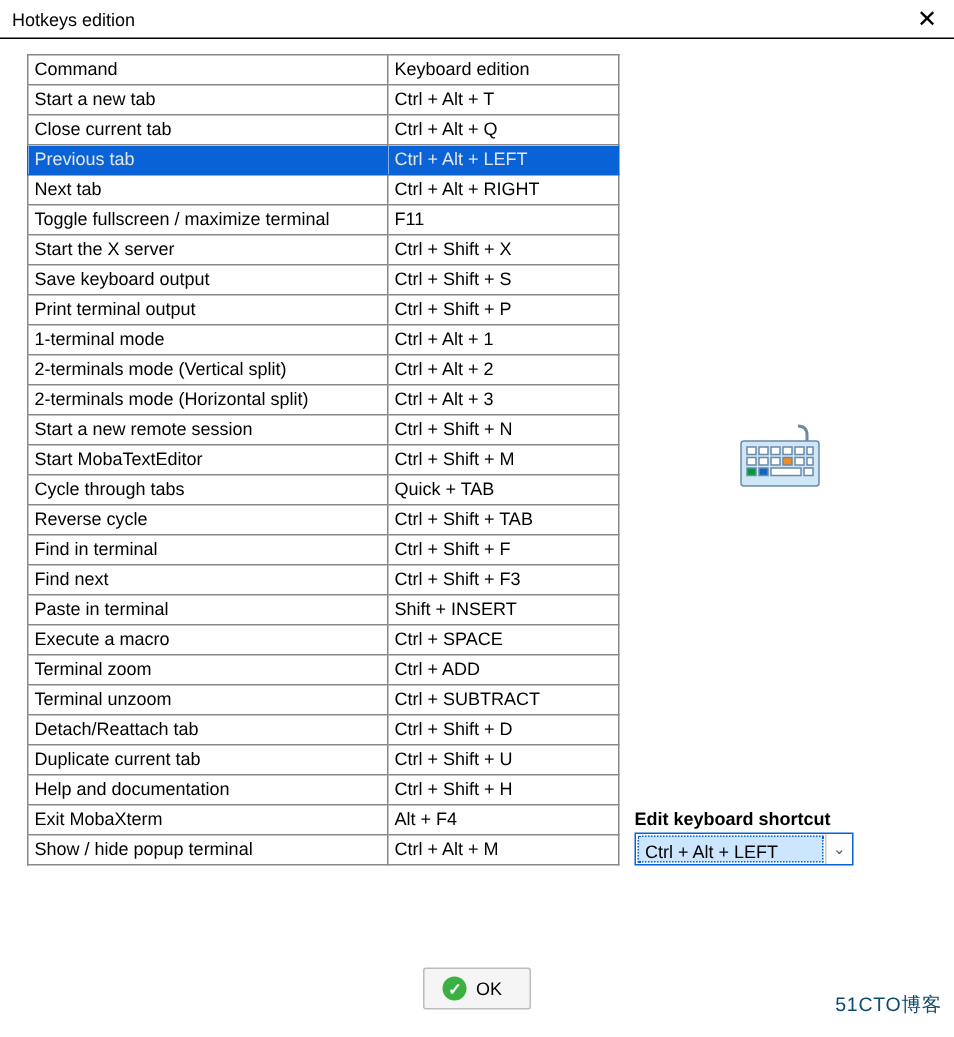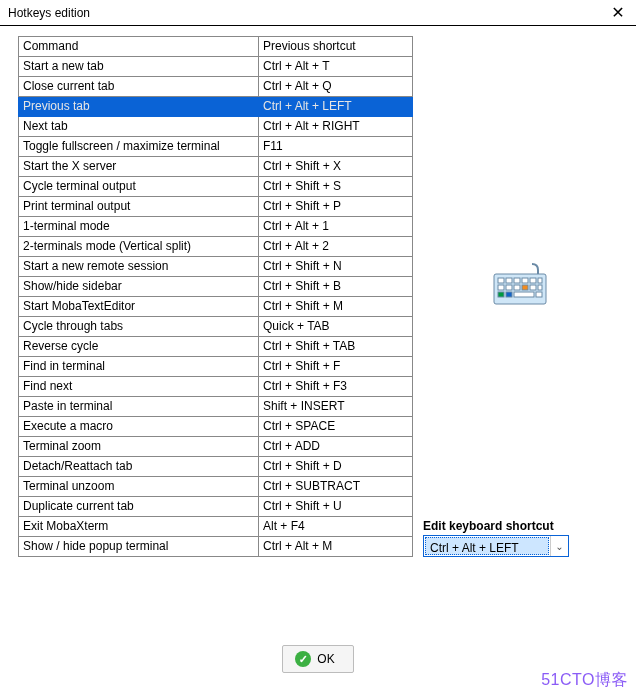--- a/index.html
+++ b/index.html
@@ -120,23 +120,23 @@
   }
   .ok-icon {
     width: 16px; height: 16px; border-radius: 50%;
     background: #3cb043;
     display: flex; align-items: center; justify-content: center;
     color: #fff; font-size: 11px; font-weight: bold;
   }
   .watermark {
     position: absolute;
     right: 8px;
-    bottom: 0;
-    color: #8b5cf6;
-    font-size: 16px;
+    bottom: 12px;
+    color: #0c4a6e;
+    font-size: 13px;
     letter-spacing: 0.5px;
   }
 </style>
 </head>
 <body>
 
 <div class="titlebar">
   <span class="title">Hotkeys edition</span>
   <span class="close">✕</span>
 </div>
@@ -144,21 +144,21 @@
 <div class="content">
 
   <table class="hotkeys">
     <colgroup>
         <col class="c1">
         <col class="c2">
       </colgroup>
     <thead>
       <tr>
         <th>Command</th>
-        <th>Previous shortcut</th>
+        <th>Keyboard edition</th>
       </tr>
     </thead>
     <tbody id="tbody">
         <tr>
           <td>Start a new tab</td>
           <td>Ctrl + Alt + T</td>
         </tr>
         <tr>
           <td>Close current tab</td>
           <td>Ctrl + Alt + Q</td>
@@ -173,44 +173,44 @@
         </tr>
         <tr>
           <td>Toggle fullscreen / maximize terminal</td>
           <td>F11</td>
         </tr>
         <tr>
           <td>Start the X server</td>
           <td>Ctrl + Shift + X</td>
         </tr>
         <tr>
-          <td>Cycle terminal output</td>
+          <td>Save keyboard output</td>
           <td>Ctrl + Shift + S</td>
         </tr>
         <tr>
           <td>Print terminal output</td>
           <td>Ctrl + Shift + P</td>
         </tr>
         <tr>
           <td>1-terminal mode</td>
           <td>Ctrl + Alt + 1</td>
         </tr>
         <tr>
           <td>2-terminals mode (Vertical split)</td>
           <td>Ctrl + Alt + 2</td>
         </tr>
         <tr>
+          <td>2-terminals mode (Horizontal split)</td>
+          <td>Ctrl + Alt + 3</td>
+        </tr>
+        <tr>
           <td>Start a new remote session</td>
           <td>Ctrl + Shift + N</td>
         </tr>
         <tr>
-          <td>Show/hide sidebar</td>
-          <td>Ctrl + Shift + B</td>
-        </tr>
-        <tr>
           <td>Start MobaTextEditor</td>
           <td>Ctrl + Shift + M</td>
         </tr>
         <tr>
           <td>Cycle through tabs</td>
           <td>Quick + TAB</td>
         </tr>
         <tr>
           <td>Reverse cycle</td>
           <td>Ctrl + Shift + TAB</td>
@@ -229,30 +229,34 @@
         </tr>
         <tr>
           <td>Execute a macro</td>
           <td>Ctrl + SPACE</td>
         </tr>
         <tr>
           <td>Terminal zoom</td>
           <td>Ctrl + ADD</td>
         </tr>
         <tr>
+          <td>Terminal unzoom</td>
+          <td>Ctrl + SUBTRACT</td>
+        </tr>
+        <tr>
           <td>Detach/Reattach tab</td>
           <td>Ctrl + Shift + D</td>
         </tr>
         <tr>
-          <td>Terminal unzoom</td>
-          <td>Ctrl + SUBTRACT</td>
-        </tr>
-        <tr>
           <td>Duplicate current tab</td>
           <td>Ctrl + Shift + U</td>
+        </tr>
+        <tr>
+          <td>Help and documentation</td>
+          <td>Ctrl + Shift + H</td>
         </tr>
         <tr>
           <td>Exit MobaXterm</td>
           <td>Alt + F4</td>
         </tr>
         <tr>
           <td>Show / hide popup terminal</td>
           <td>Ctrl + Alt + M</td>
         </tr>
       </tbody>

